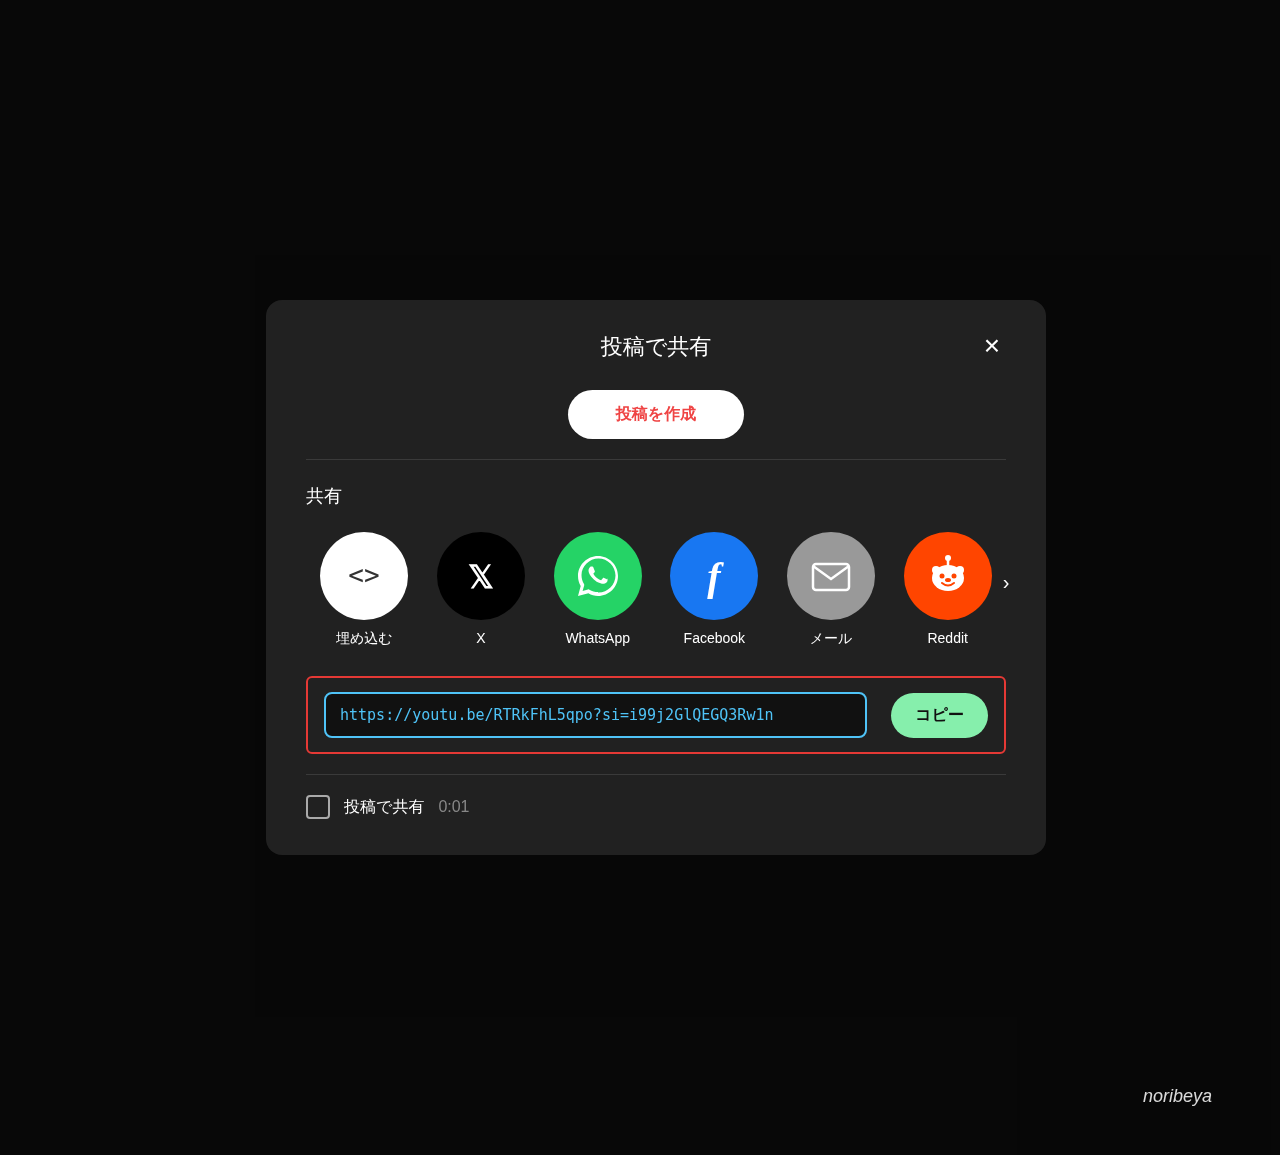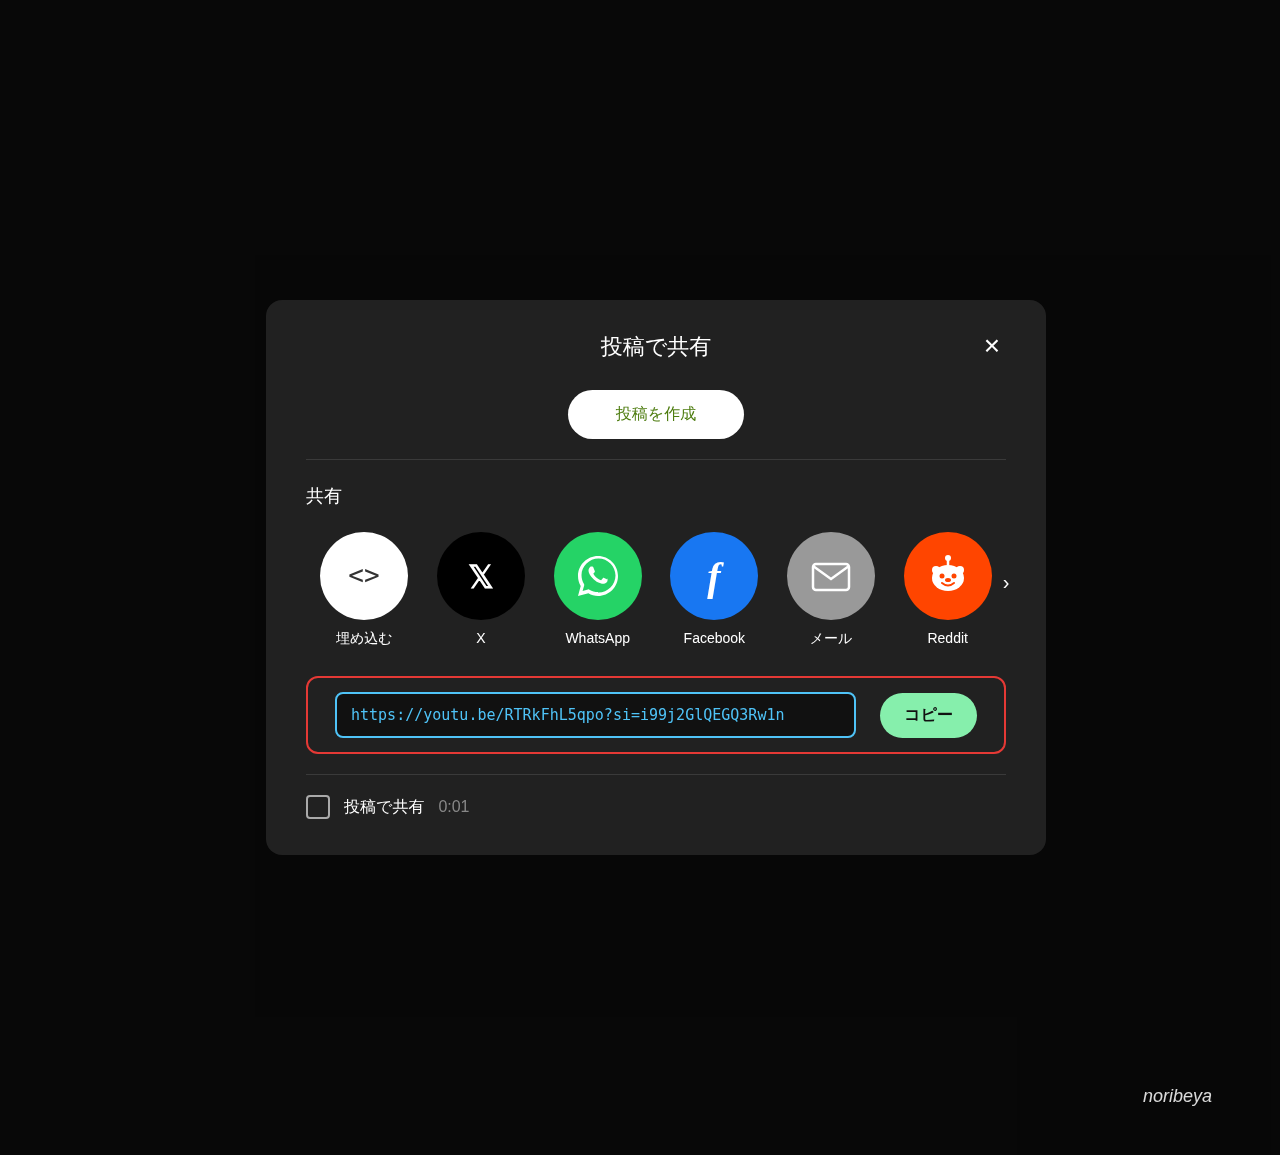--- a/index.html
+++ b/index.html
@@ -60,26 +60,26 @@
       color: #fff;
       font-size: 28px;
       font-weight: 300;
       border-radius: 50%;
     }
 
     .create-post-btn {
       display: block;
       margin: 0 auto 20px;
       background: #fff;
-      color: #4d7c0f;
+      color: #ef4444;
       border: none;
       border-radius: 50px;
       padding: 14px 48px;
       font-size: 16px;
-      font-weight: 400;
+      font-weight: 700;
       cursor: pointer;
       font-family: inherit;
     }
 
     .subscribers-text {
       text-align: center;
       color: #aaa;
       font-size: 15px;
       margin-bottom: 28px;
     }
@@ -168,22 +168,22 @@
       display: flex;
       align-items: center;
       justify-content: center;
       color: #fff;
       font-size: 20px;
       cursor: pointer;
     }
 
     .url-copy-section {
       border: 2px solid #e53935;
-      border-radius: 12px;
-      padding: 14px 27px;
+      border-radius: 6px;
+      padding: 14px 16px;
       display: flex;
       align-items: center;
       gap: 24px;
       background: #212121;
       margin-bottom: 20px;
     }
 
     .url-input {
       flex: 1;
       background: #111;

